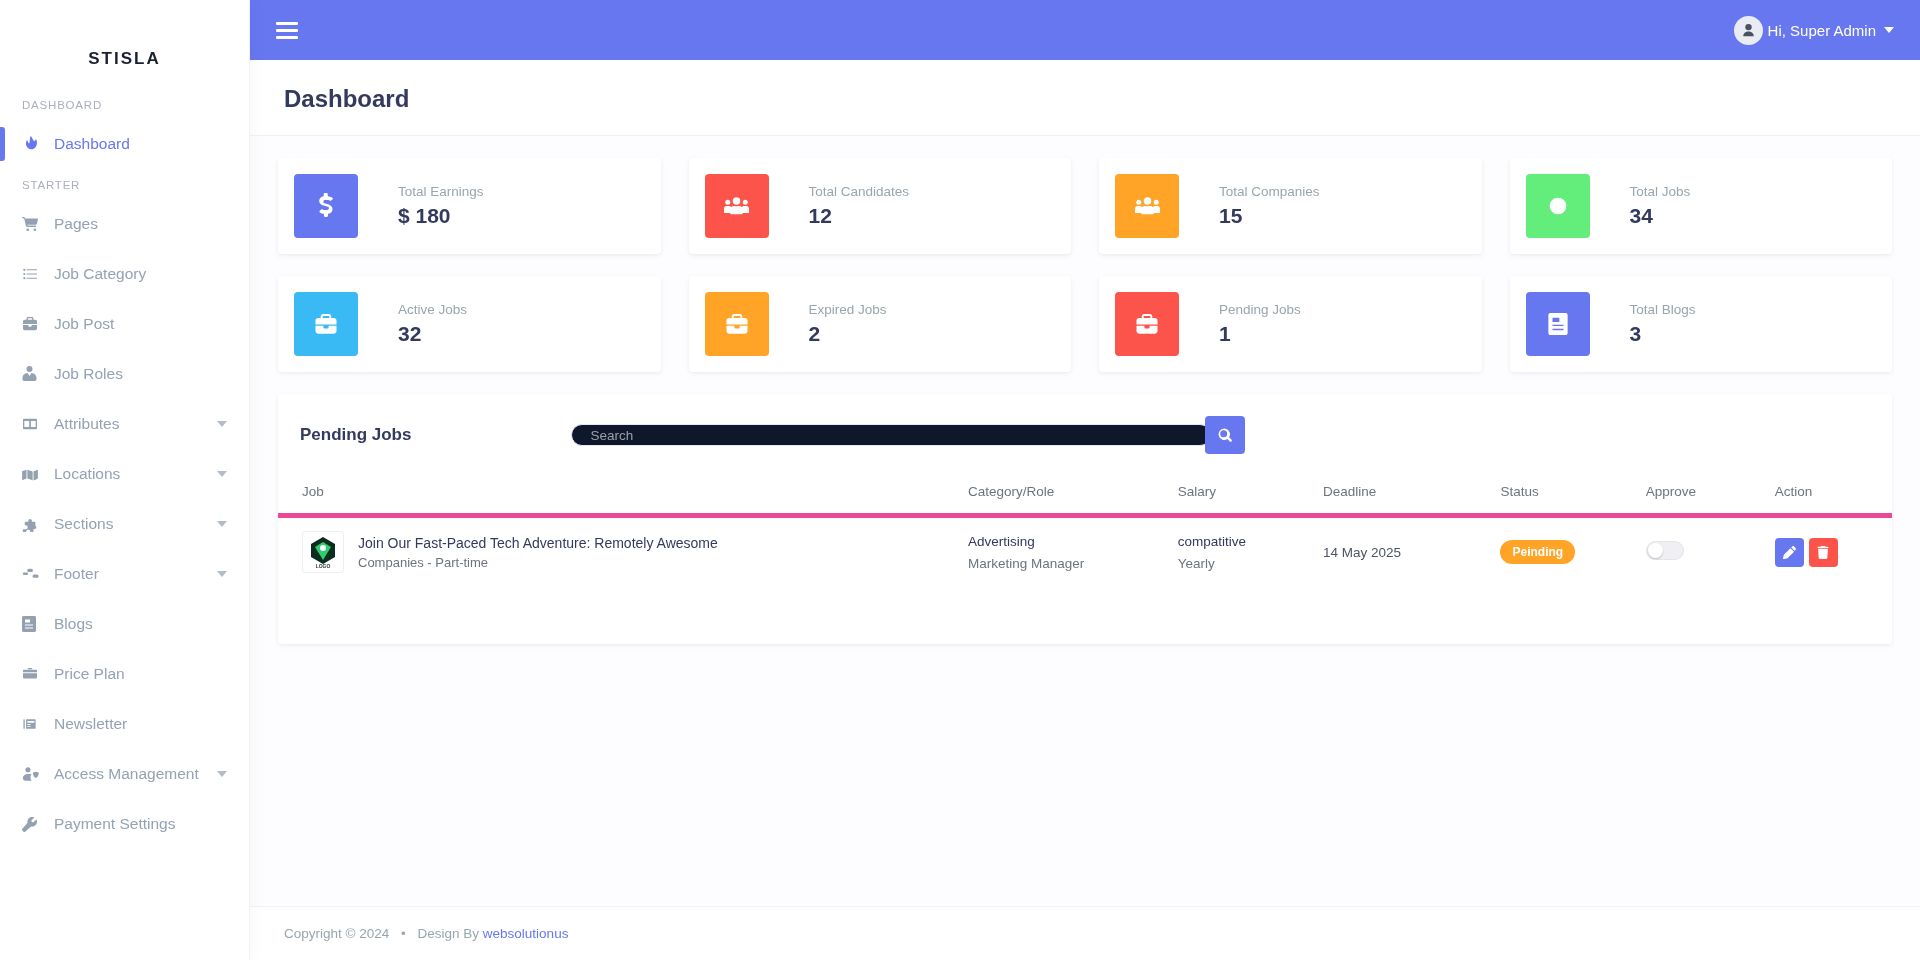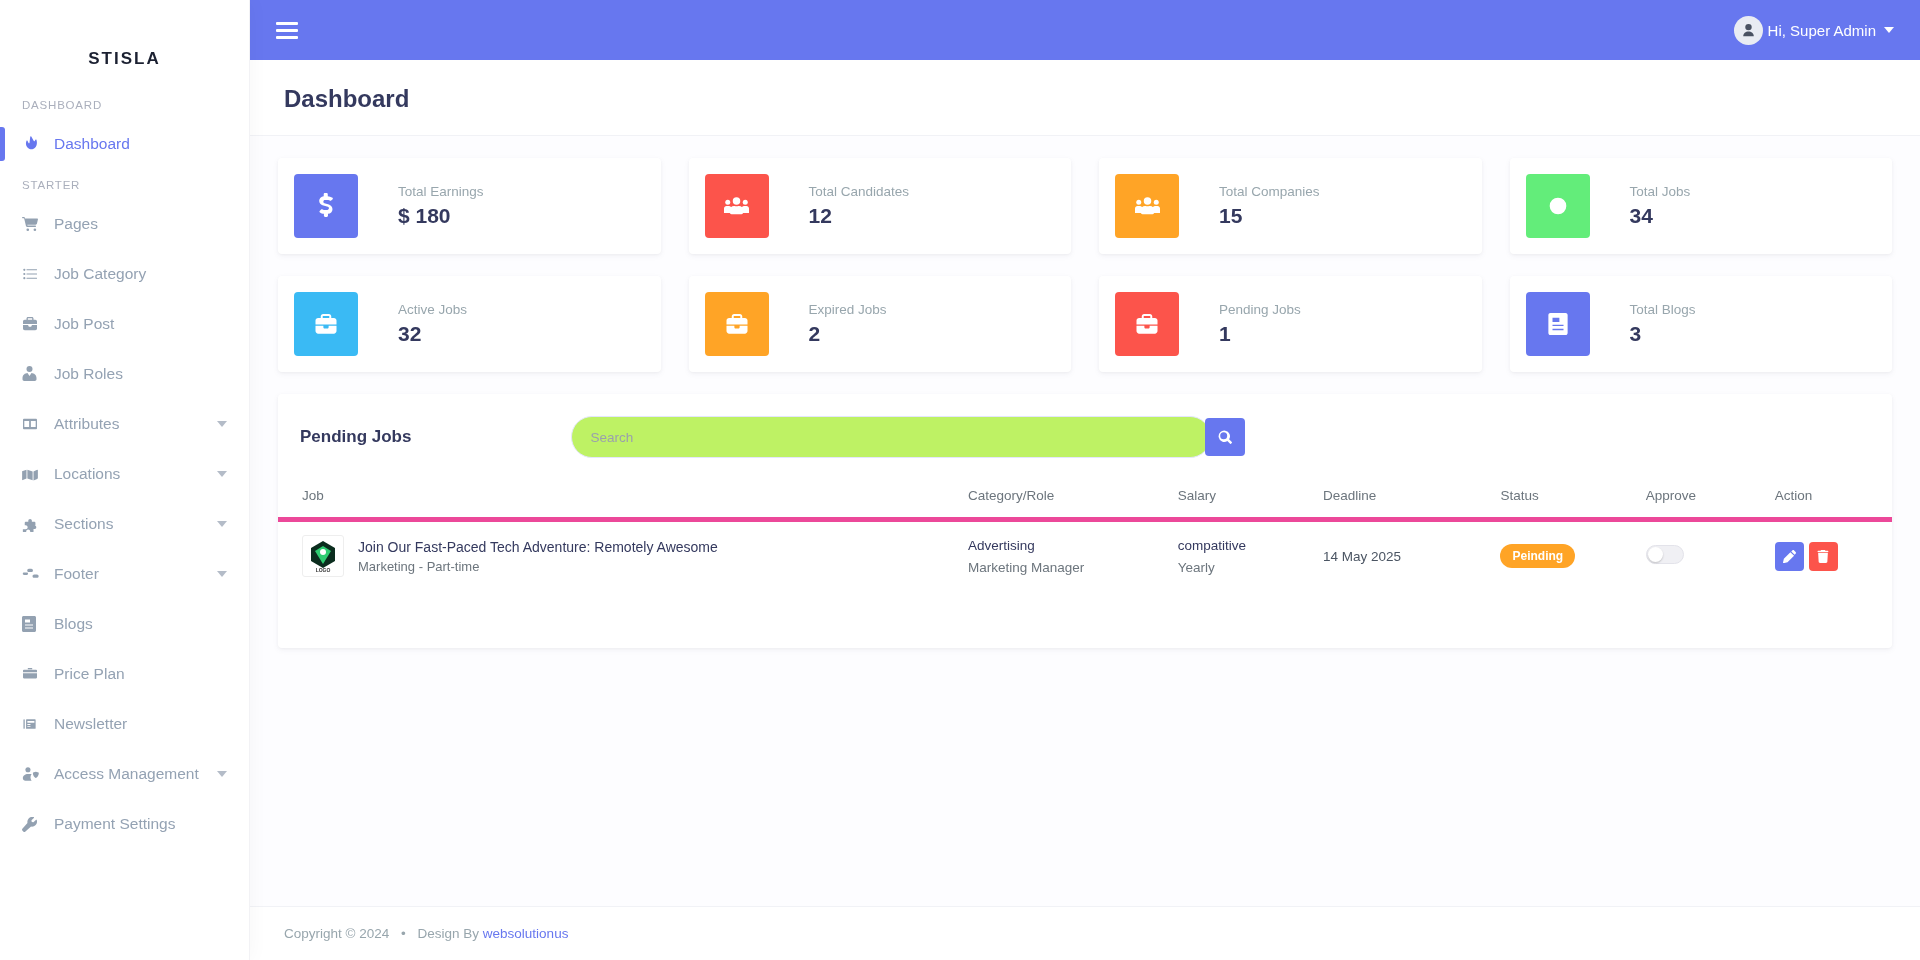--- a/index.html
+++ b/index.html
@@ -98,23 +98,23 @@
     background: #fff; border-radius: 4px;
     box-shadow: 0 2px 6px rgba(50,50,93,.05), 0 1px 3px rgba(0,0,0,.04);
     margin-top: 4px;
   }
   .panel-head {
     display: flex; align-items: center; padding: 22px 22px 20px;
   }
   .panel-title { font-size: 17px; font-weight: 600; color: #34395e; }
   .search-wrap { margin-left: 160px; display: flex; align-items: center; }
   .search-input {
-    width: 640px; height: 42px; border: 1px solid #e4e6fc; border-radius: 30px;
+    width: 640px; height: 22px; border: 1px solid #e4e6fc; border-radius: 30px;
     padding: 0 18px; font-size: 13.5px; color: #6c757d; outline: none;
-    font-family: "Liberation Sans", sans-serif; background: #bef264;
+    font-family: "Liberation Sans", sans-serif; background: #0f172a;
   }
   .search-input::placeholder { color: #9aa0ac; }
   .search-btn {
     width: 40px; height: 38px; background: #6777ef; border: none; border-radius: 4px;
     color: #fff; margin-left: -6px; cursor: pointer; display: flex;
     align-items: center; justify-content: center; font-size: 14px;
   }
 
   table { width: 100%; border-collapse: collapse; }
   thead th {
@@ -485,21 +485,21 @@
                   <div class="job-logo">
                     <svg width="34" height="36" viewBox="0 0 34 36">
                       <polygon points="17,3 29,10 29,23 17,30 5,23 5,10" fill="#0b2d1e"></polygon>
                       <polygon points="17,8 25,13 17,26 9,13" fill="#2ecc71"></polygon>
                       <circle cx="17" cy="14" r="3" fill="#fff"></circle>
                       <text x="17" y="34" font-size="5" fill="#333" text-anchor="middle" font-family="Liberation Sans, sans-serif" font-weight="bold">LOGO</text>
                     </svg>
                   </div>
                   <div>
                     <div class="job-title">Join Our Fast-Paced Tech Adventure: Remotely Awesome</div>
-                    <div class="job-sub">Marketing - Part-time</div>
+                    <div class="job-sub">Companies - Part-time</div>
                   </div>
                 </div>
               </td>
               <td class="two-line">
                 <div>Advertising</div>
                 <div>Marketing Manager</div>
               </td>
               <td class="two-line">
                 <div>compatitive</div>
                 <div>Yearly</div>

